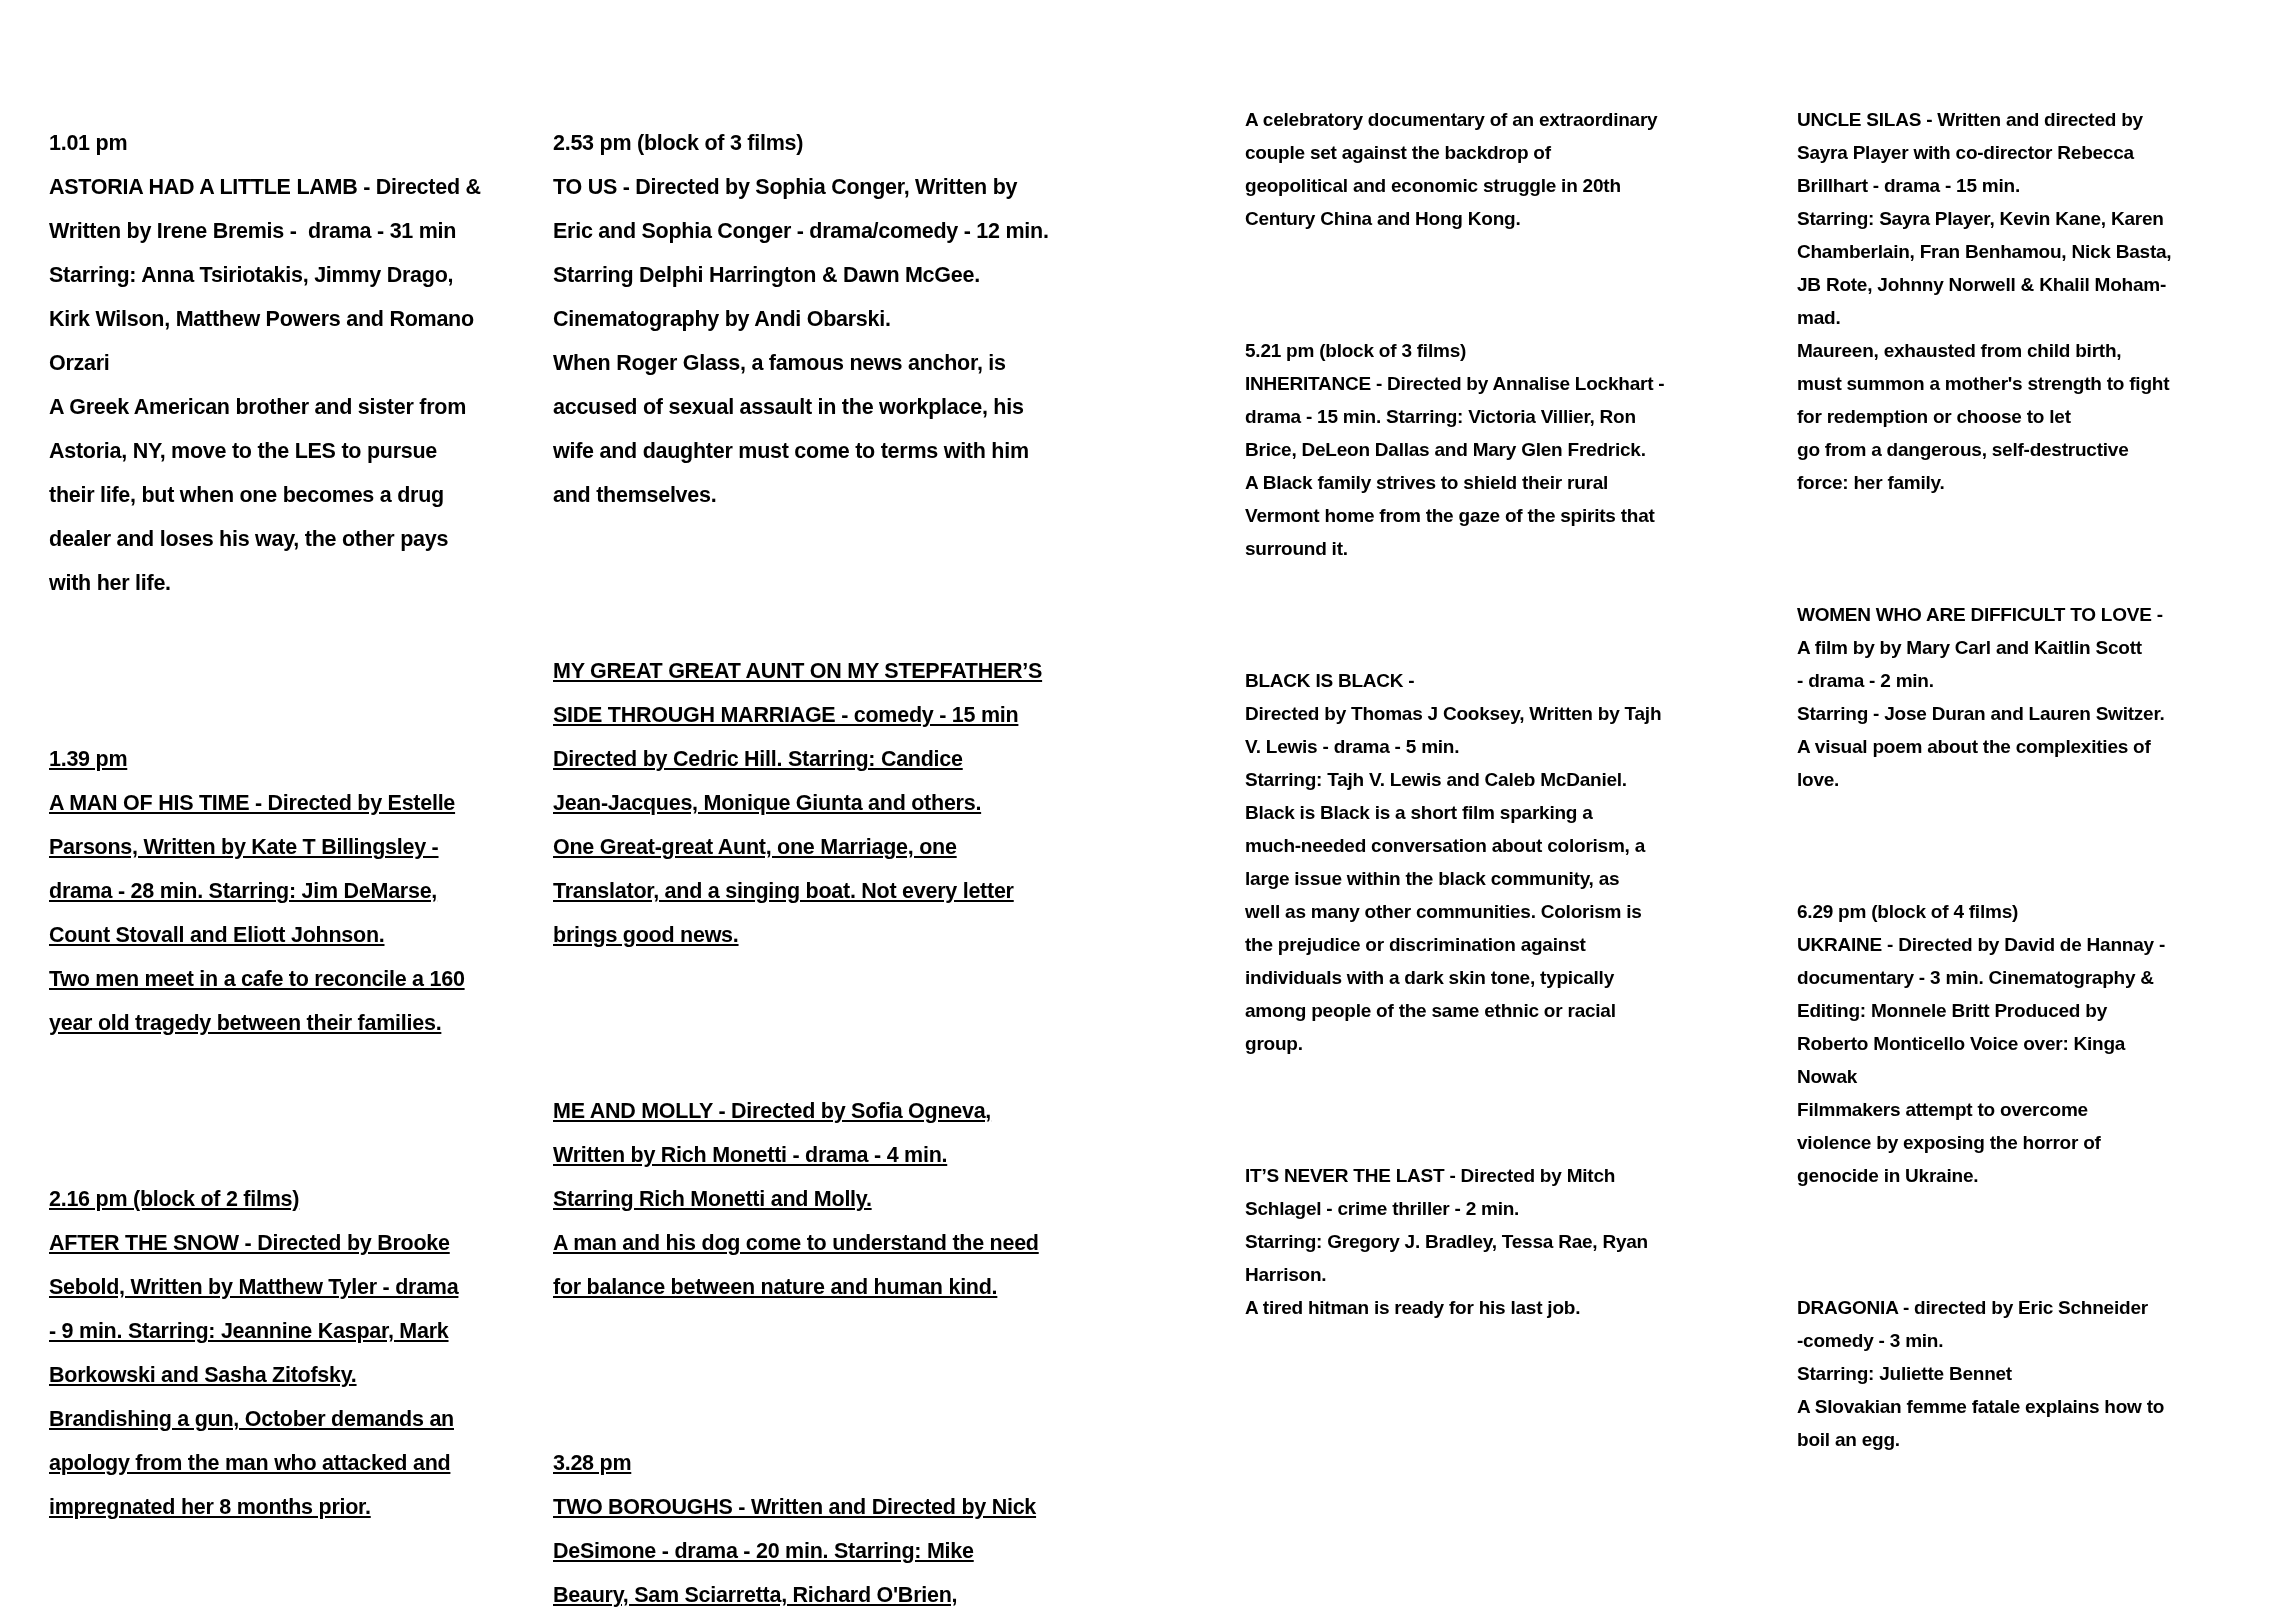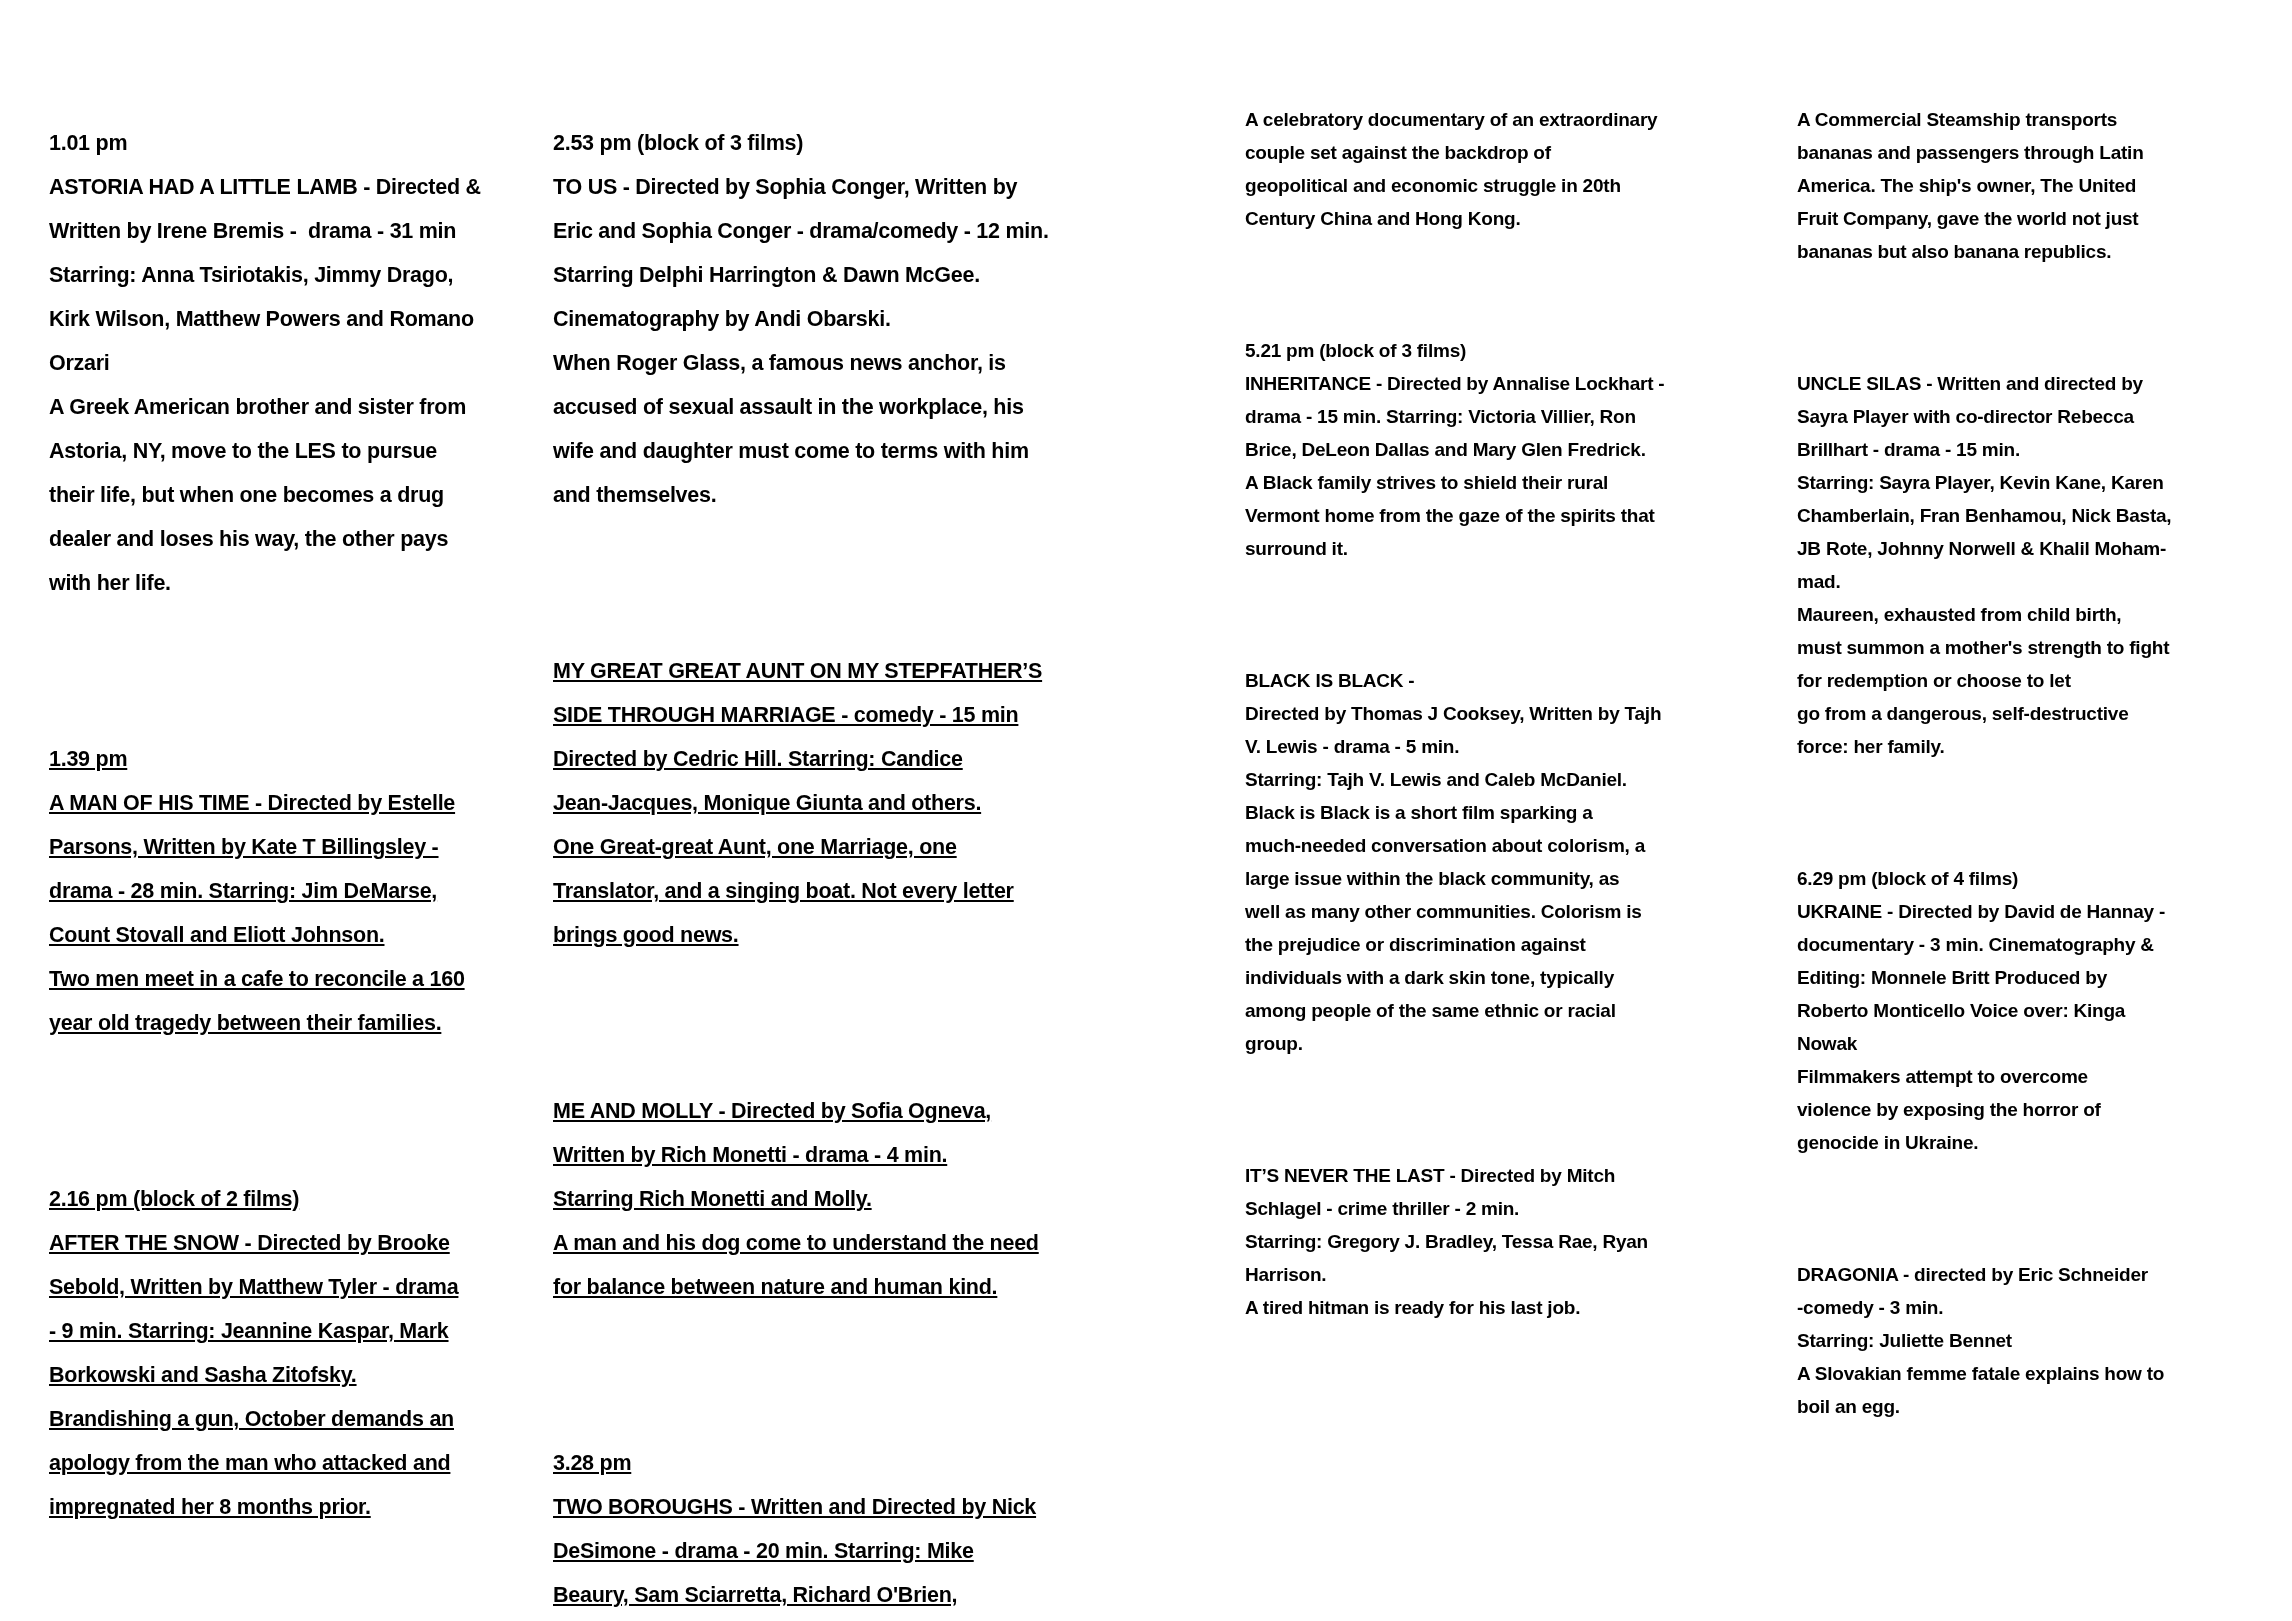--- a/index.html
+++ b/index.html
@@ -126,37 +126,38 @@
 group.</div>
     <div class="block">IT’S NEVER THE LAST - Directed by Mitch
 Schlagel - crime thriller - 2 min.
 Starring: Gregory J. Bradley, Tessa Rae, Ryan
 Harrison.
 A tired hitman is ready for his last job.</div>
     
   </div>
 
   <div id="col4" class="col c34">
-    <div class="block">A Commercial Steamship transports
-bananas and passengers through Latin
-America. The ship's owner, The United
-Fruit Company, gave the world not just
-bananas but also banana republics.</div>
     <div class="block">UNCLE SILAS - Written and directed by
 Sayra Player with co-director Rebecca
 Brillhart - drama - 15 min.
 Starring: Sayra Player, Kevin Kane, Karen
 Chamberlain, Fran Benhamou, Nick Basta,
 JB Rote, Johnny Norwell &amp; Khalil Moham-
 mad.
 Maureen, exhausted from child birth,
 must summon a mother's strength to fight
 for redemption or choose to let
 go from a dangerous, self-destructive
 force: her family.</div>
+    <div class="block">WOMEN WHO ARE DIFFICULT TO LOVE -
+A film by by Mary Carl and Kaitlin Scott
+- drama - 2 min.
+Starring - Jose Duran and Lauren Switzer.
+A visual poem about the complexities of
+love.</div>
     <div class="block">6.29 pm (block of 4 films)
 UKRAINE - Directed by David de Hannay -
 documentary - 3 min. Cinematography &amp;
 Editing: Monnele Britt Produced by
 Roberto Monticello Voice over: Kinga
 Nowak
 Filmmakers attempt to overcome
 violence by exposing the horror of
 genocide in Ukraine.</div>
     <div class="block">DRAGONIA - directed by Eric Schneider

